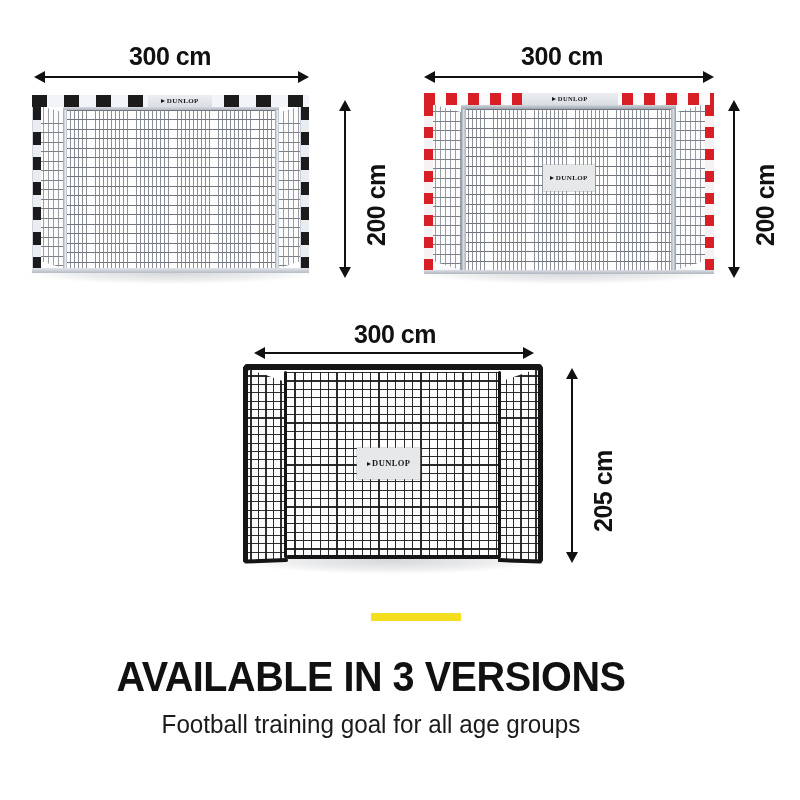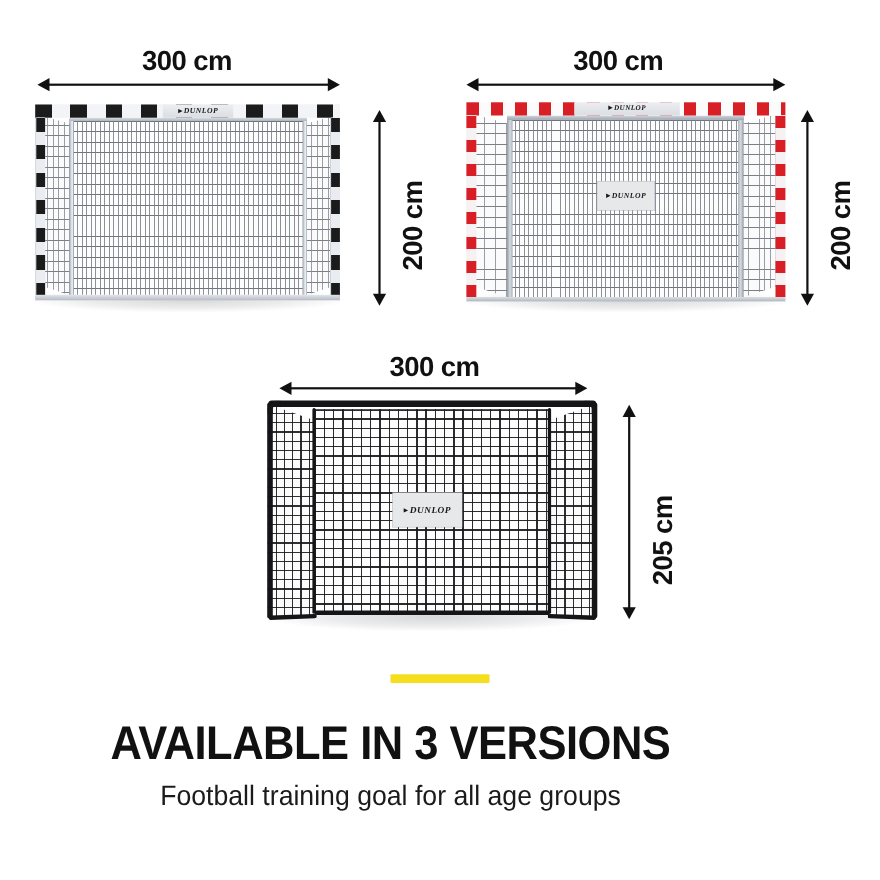--- a/index.html
+++ b/index.html
@@ -174,21 +174,20 @@
     position: absolute;
     background: #e6e8ea;
     display: flex;
     align-items: center;
     justify-content: center;
     box-shadow: 0 0 0 0.5px rgba(160,164,170,0.7);
   }
   .dunlop-text {
     font-family: "Liberation Serif", serif;
     font-weight: bold;
-    font-style: italic;
     color: #17181a;
     letter-spacing: 0.4px;
     white-space: nowrap;
     line-height: 1;
   }
   .dunlop-flash {
     display: inline-block;
     width: 0; height: 0;
     border-top: 2.2px solid transparent;
     border-bottom: 2.2px solid transparent;
@@ -384,19 +383,19 @@
                 border-top-right-radius:8px; border-right:5px solid #151517; border-top:5.5px solid #151517;
                 box-sizing:border-box;"></div>
 
     <div class="dunlop-patch" style="left:157px; top:148px; width:63px; height:31px;">
       <span class="dunlop-text" style="font-size:8.5px;">
         <span class="dunlop-flash"></span><span>DUNLOP</span>
       </span>
     </div>
   </div>
 
-  <div class="abs" style="left:0px; top:600px; width:710px; height:200px;text-decoration:underline;">
+  <div class="abs" style="left:16px; top:600px; width:710px; height:200px;text-decoration:underline;">
     <div class="accent-bar" style="left:355px; top:13px; width:90px; height:8px; background:#F5DE1E;"></div>
     <div class="headline" style="left:0px; top:55px;">AVAILABLE IN 3 VERSIONS</div>
     <div class="subline" style="left:0px; top:112px;">Football training goal for all age groups</div>
   </div>
 
 </div>
 
 </body></html>

